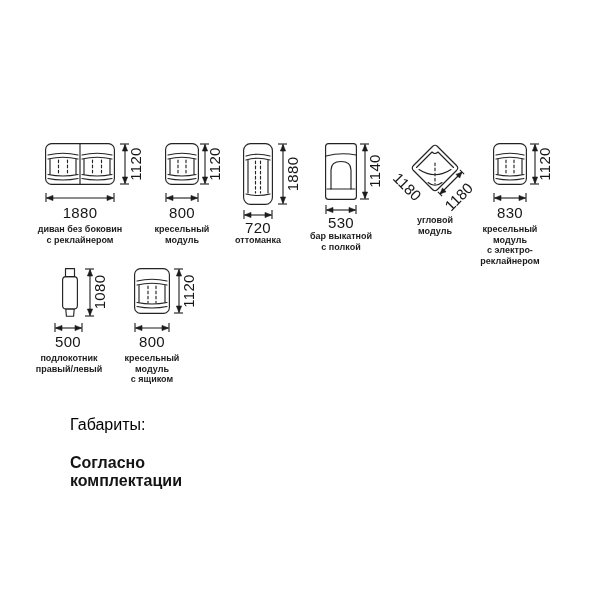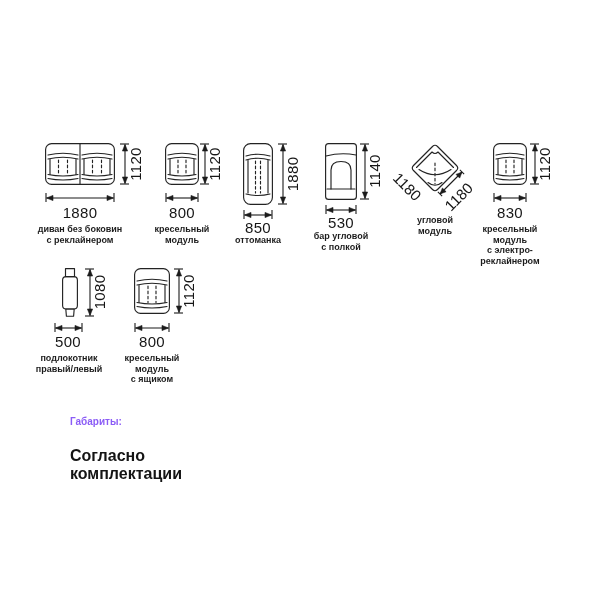--- a/index.html
+++ b/index.html
@@ -10,21 +10,21 @@
   .abs{position:absolute;}
   svg{display:block;}
   .draw{stroke:#232323;stroke-width:1.15;fill:none;stroke-linecap:round;stroke-linejoin:round;}
   .dash{stroke-dasharray:2.6 2.5;}
   .arr line,.arr path{stroke:#1b1b1b;stroke-width:1.1;}
   .arr path{fill:#1b1b1b;stroke-width:0.6;}
   .num{font-size:15px;font-weight:400;color:#161616;text-align:center;letter-spacing:.3px;white-space:nowrap;}
   .vnum{font-size:15px;font-weight:400;color:#161616;text-align:center;letter-spacing:.3px;width:42px;height:14px;line-height:14px;transform:rotate(-90deg);white-space:nowrap;}
   .cap{font-size:9px;font-weight:700;color:#1c1c1c;text-align:center;line-height:10.5px;white-space:pre-line;}
   .diag{font-size:15px;font-weight:400;color:#161616;width:36px;height:14px;line-height:14px;text-align:center;white-space:nowrap;}
-  .spec-label{font-size:10px;font-weight:700;color:#8b5cf6;white-space:nowrap;}
+  .spec-label{font-size:16px;font-weight:400;color:#000000;white-space:nowrap;}
   .spec-value{font-size:16px;font-weight:700;color:#141414;line-height:17.5px;white-space:pre-line;}
 </style>
 </head>
 <body>
 
 <div id="stage">
 
   <div class="abs" style="left:0;top:0;">
     <svg class="abs" style="left:45px;top:143px;" width="70" height="42" viewBox="0 0 70 42">
       <rect class="draw" x="0.6" y="0.6" width="68.8" height="40.8" rx="6"></rect>
@@ -117,21 +117,21 @@
         <path d="M5,60.5 L2.4,54 L7.6,54 Z"></path>
     </svg>
     <div class="abs vnum" style="left:272px;top:167px;">1880</div>
     <svg class="abs arr" style="left:243px;top:210px;" width="30" height="10" viewBox="0 0 30 10">
       <line x1="1" y1="0" x2="1" y2="9"></line>
         <line x1="29" y1="0" x2="29" y2="9"></line>
       <line x1="1.5" y1="5" x2="28.5" y2="5"></line>
       <path d="M1.5,5 L8,2.4 L8,7.6 Z"></path>
         <path d="M28.5,5 L22,2.4 L22,7.6 Z"></path>
     </svg>
-    <div class="abs num" style="left:243px;top:219px;width:30px;">850</div>
+    <div class="abs num" style="left:243px;top:219px;width:30px;">720</div>
     <div class="abs cap" style="left:218px;top:235px;width:80px;">оттоманка</div>
   </div>
 
   <div class="abs" style="left:0;top:0;">
     <svg class="abs" style="left:325px;top:143px;" width="32" height="57" viewBox="0 0 32 57">
       <rect class="draw" x="0.6" y="0.6" width="30.8" height="55.8" rx="3"></rect>
       <path class="draw" d="M1,13 Q16,9 31,12"></path>
       <path class="draw" d="M6,46 L6,27 Q6,18.5 16,18.5 Q26,18.5 26,27 L26,46"></path>
       <line class="draw" x1="2" y1="46" x2="30" y2="46"></line>
     </svg>
@@ -144,21 +144,21 @@
     </svg>
     <div class="abs vnum" style="left:354px;top:164px;">1140</div>
     <svg class="abs arr" style="left:325px;top:205px;" width="32" height="10" viewBox="0 0 32 10">
       <line x1="1" y1="0" x2="1" y2="9"></line>
         <line x1="31" y1="0" x2="31" y2="9"></line>
       <line x1="1.5" y1="5" x2="30.5" y2="5"></line>
       <path d="M1.5,5 L8,2.4 L8,7.6 Z"></path>
         <path d="M30.5,5 L24,2.4 L24,7.6 Z"></path>
     </svg>
     <div class="abs num" style="left:325px;top:214px;width:32px;">530</div>
-    <div class="abs cap" style="left:301px;top:231px;width:80px;">бар угловой
+    <div class="abs cap" style="left:301px;top:231px;width:80px;">бар выкатной
 с полкой</div>
   </div>
 
   <div class="abs" style="left:0;top:0;">
     <svg class="abs" style="left:410px;top:143px;" width="50" height="50" viewBox="0 0 50 50">
       <path class="draw" d="M22.5,3.5 Q25,1 27.5,3.5 L46.5,22.5 Q49,25 46.5,27.5 L27.5,46.5 Q25,49 22.5,46.5 L3.5,27.5 Q1,25 3.5,22.5 Z"></path>
       <path class="draw" d="M6.5,24.5 L22,9 Q25,12 28,9 L43.5,24.5"></path>
       <path class="draw" d="M9,26.5 Q25,37 41,26.5"></path>
       <line class="draw dash" x1="25" y1="20" x2="25" y2="41"></line>
       <path class="draw" d="M18,39.5 Q25,45 32,39.5"></path>

